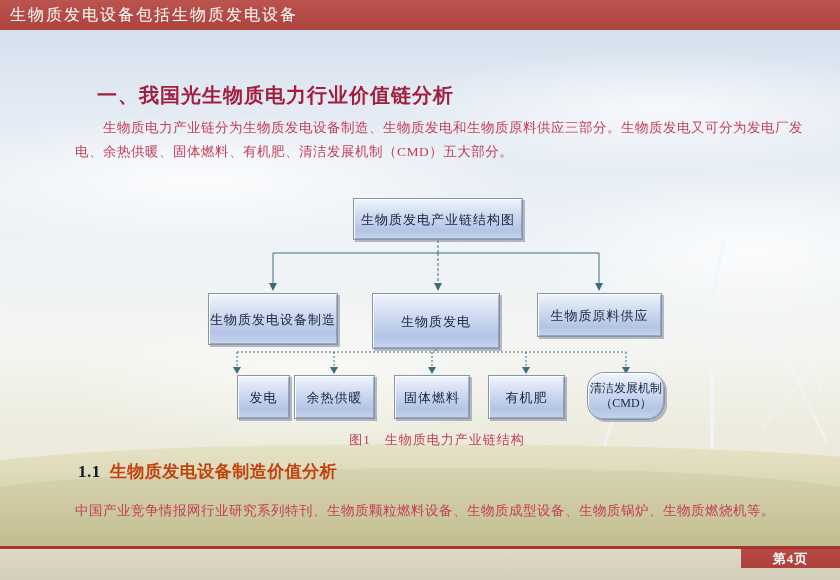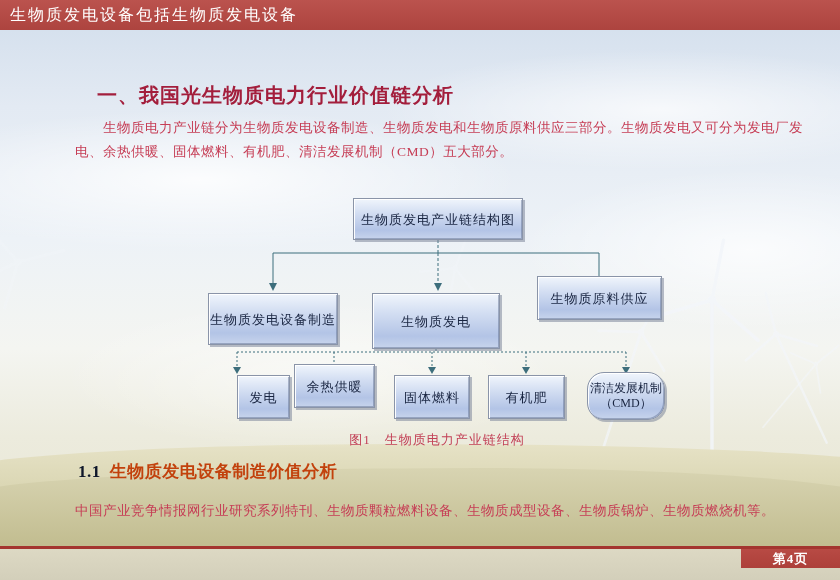--- a/index.html
+++ b/index.html
@@ -74,23 +74,23 @@
     border:1px solid #8a94a8;
     box-shadow:inset 1px 1px 0 rgba(255,255,255,.95),
                inset -1px -1px 0 rgba(92,106,140,.45),
                2px 2px 0 rgba(125,135,155,.55);
     display:flex;align-items:center;justify-content:center;text-align:center;
     font-size:13px;color:#182440;line-height:15px;letter-spacing:1px;
   }
   .fc-root {left:353px;top:198px;width:170px;height:42px;text-align:center;}
   .fc-l2a  {left:208px;top:293px;width:130px;height:52px;}
   .fc-l2b  {left:372px;top:293px;width:128px;height:56px;}
-  .fc-l2c  {left:537px;top:276px;width:125px;height:44px;}
+  .fc-l2c  {left:537px;top:293px;width:125px;height:44px;}
   .fc-l3a  {left:199px;top:375px;width:53px;height:44px;margin-left:38px;}
-  .fc-l3b  {left:294px;top:364px;width:81px;height:44px;}
+  .fc-l3b  {left:294px;top:375px;width:81px;height:44px;}
   .fc-l3c  {left:394px;top:375px;width:76px;height:44px;}
   .fc-l3d  {left:488px;top:375px;width:77px;height:44px;}
   .fc-l3e  {left:587px;top:372px;width:78px;height:48px;font-size:12px;letter-spacing:0;border-radius:17px;}
   .connectors{position:absolute;left:0;top:0;width:840px;height:580px;pointer-events:none;}
 </style>
 </head>
 <body>
 
 <div class="page">
 

